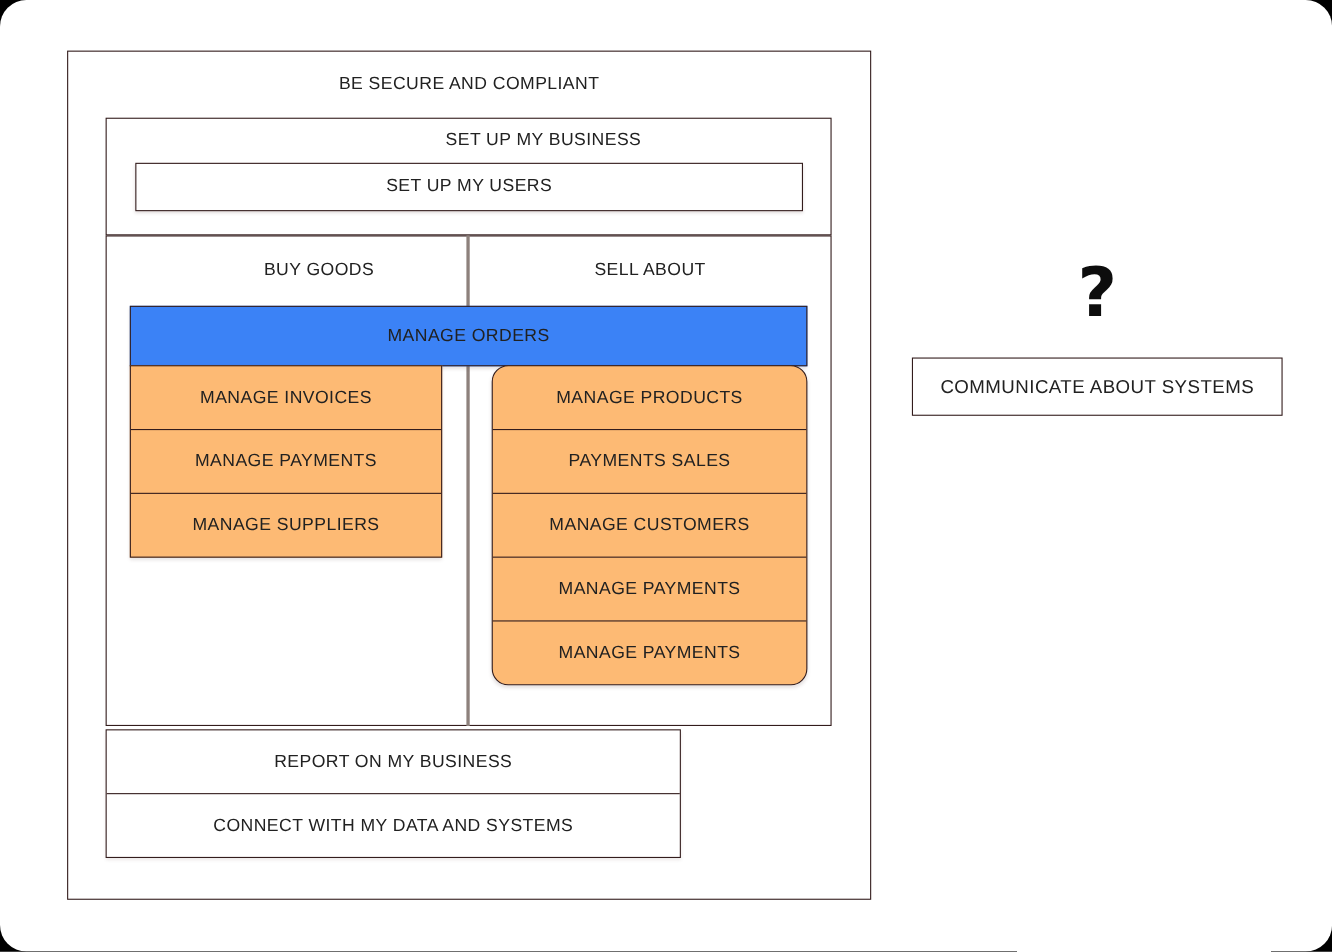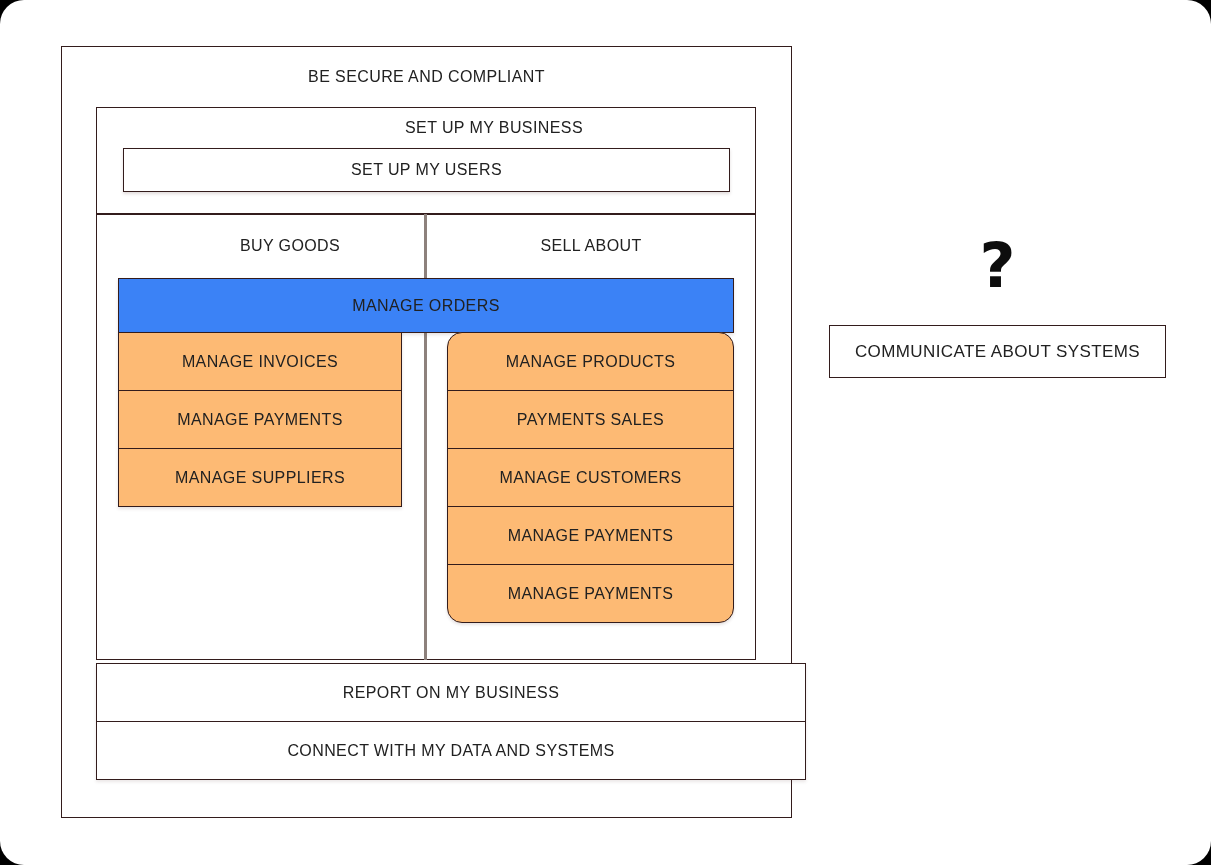--- a/index.html
+++ b/index.html
@@ -43,21 +43,21 @@
   .sell-title  { left: 426px; top: 214px; width: 330px; height: 64px; }
   .orders-box  { left: 118px; top: 278px; width: 616px; height: 55px; background: #3b82f6; z-index: 2;
                  box-shadow: 0 2px 3px rgba(90,60,60,0.15); }
   
   .stack       { background: #fdba74; z-index: 2; box-shadow: 0 2px 3px rgba(90,60,60,0.15); }
   .stack-left  { left: 118px; top: 332px; width: 284px; }
   .stack-right { left: 447px; top: 332px; width: 287px; border-radius: 15px; }
   .stack .row  { height: 57px; }
   .stack .row + .row { border-top: 1.5px solid #331c1c; }
   
-  .bottom-box  { left: 96px;  top: 663px; width: 710px; background: #fff;
+  .bottom-box  { left: 96px;  top: 663px; width: 523px; background: #fff;
                  box-shadow: 0 2px 3px rgba(90,60,60,0.12); }
   .bottom-box .row { height: 57px; }
   .bottom-box .row + .row { border-top: 1.5px solid #331c1c; }
   
   .qmark {
     left: 940px; top: 226px; width: 115px; height: 78px;
     display: flex; align-items: center; justify-content: center;
     font-family: "DejaVu Sans", sans-serif;
     font-size: 62px; font-weight: bold; color: #0d0d0d;
   }

